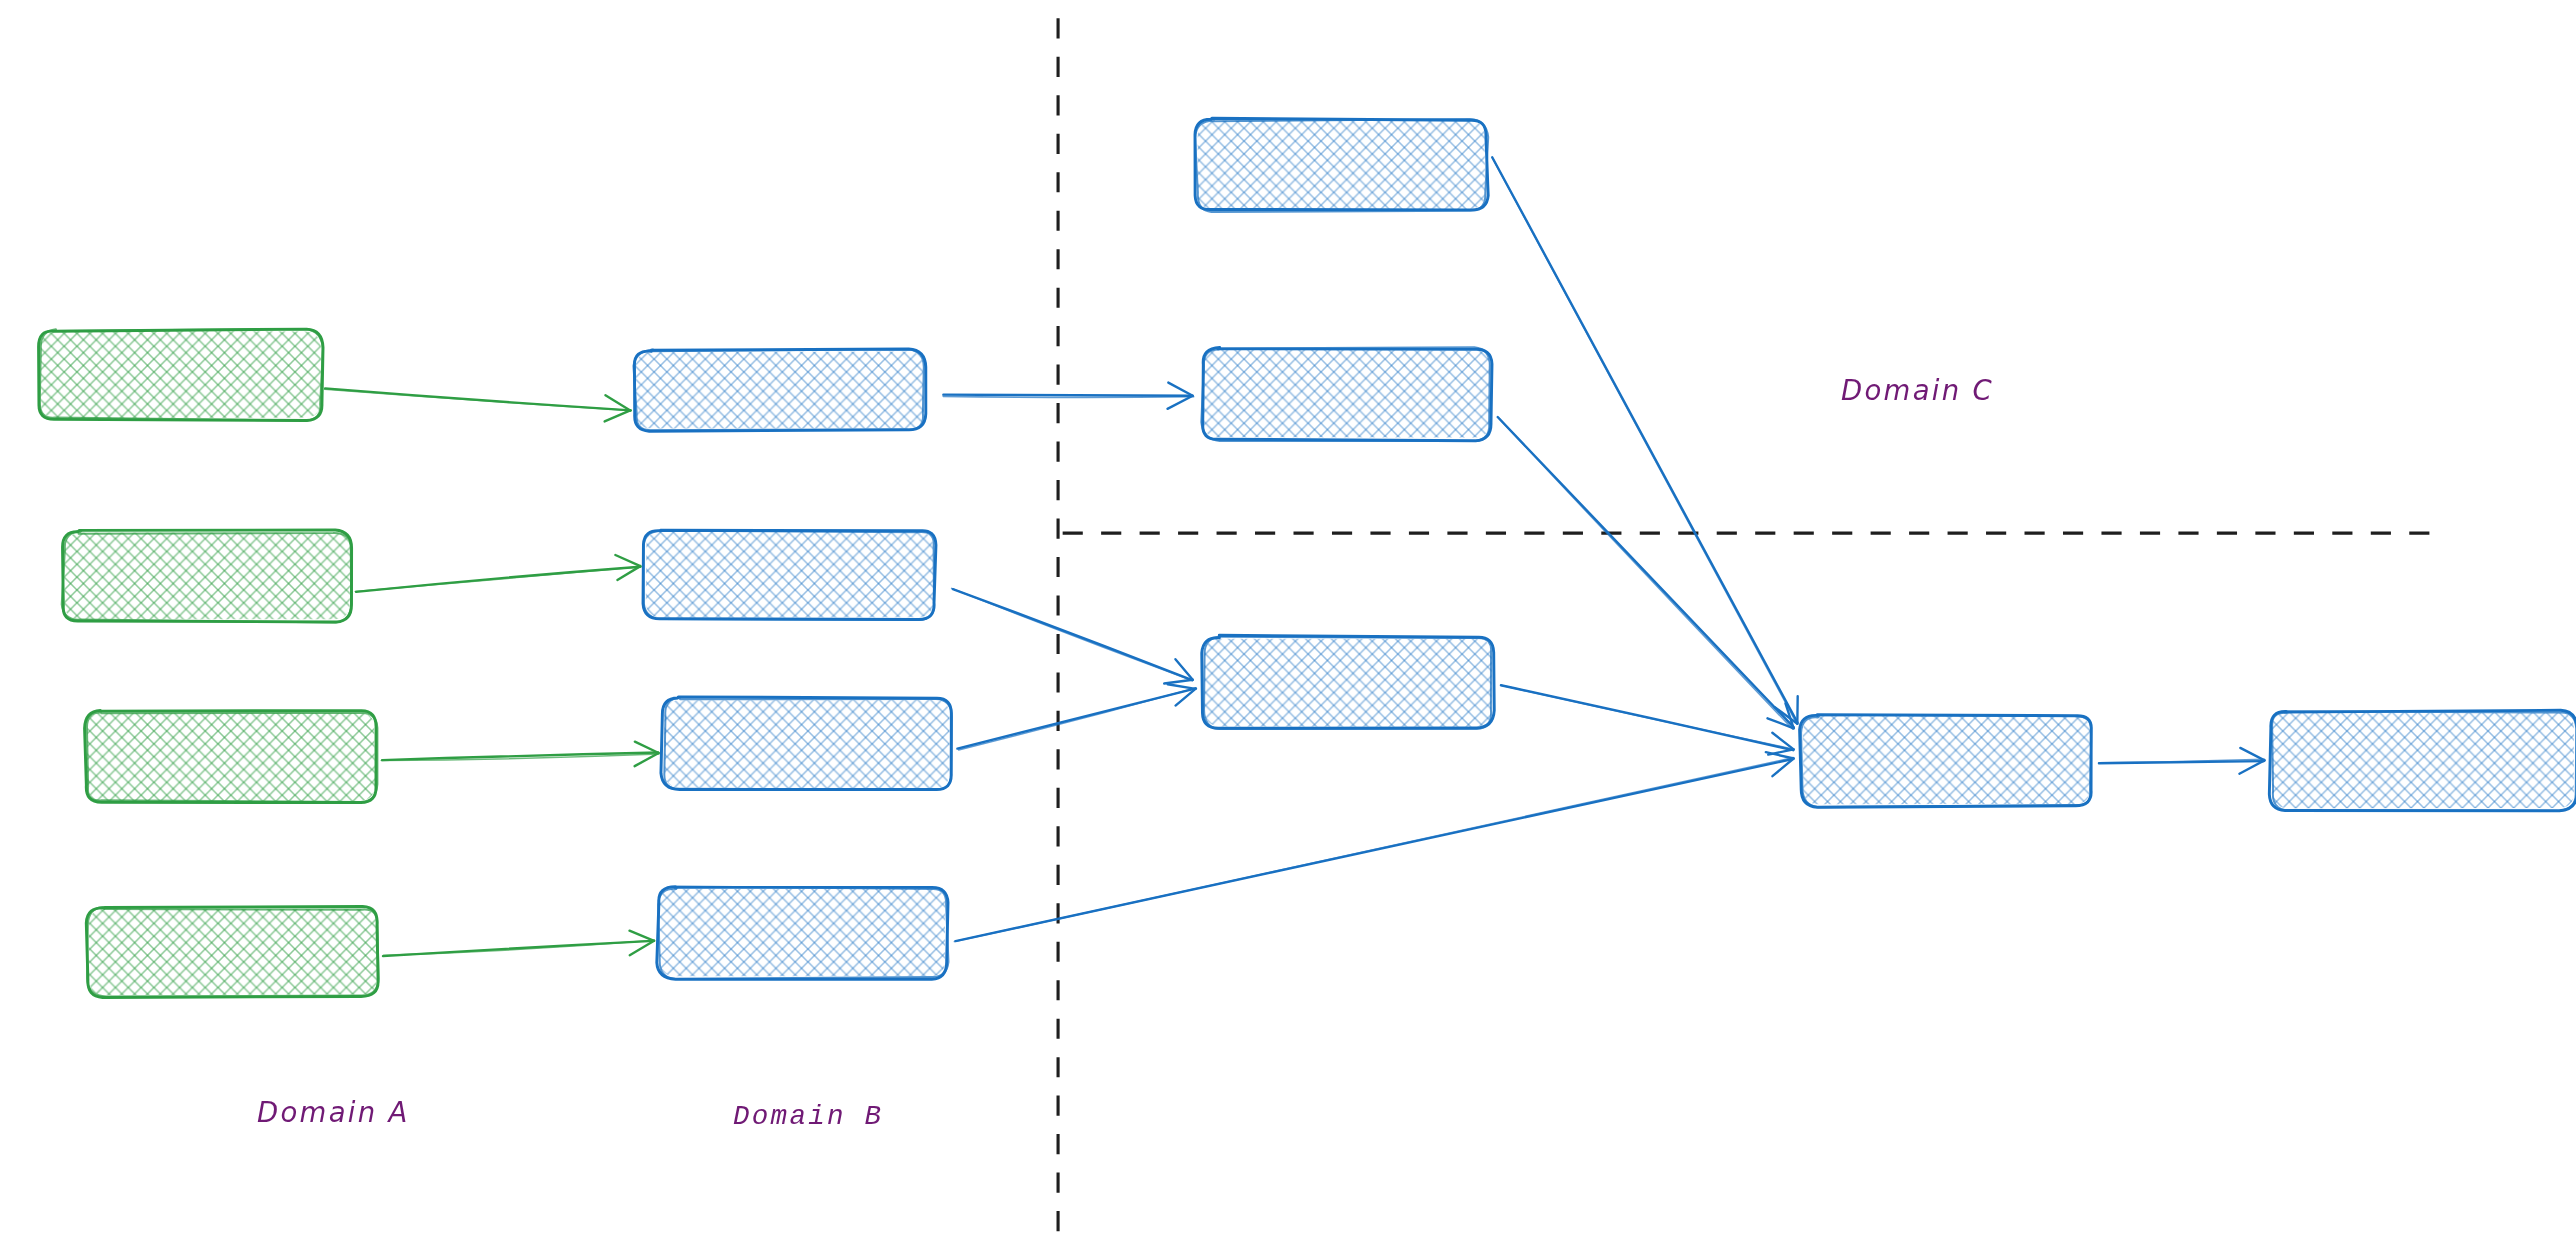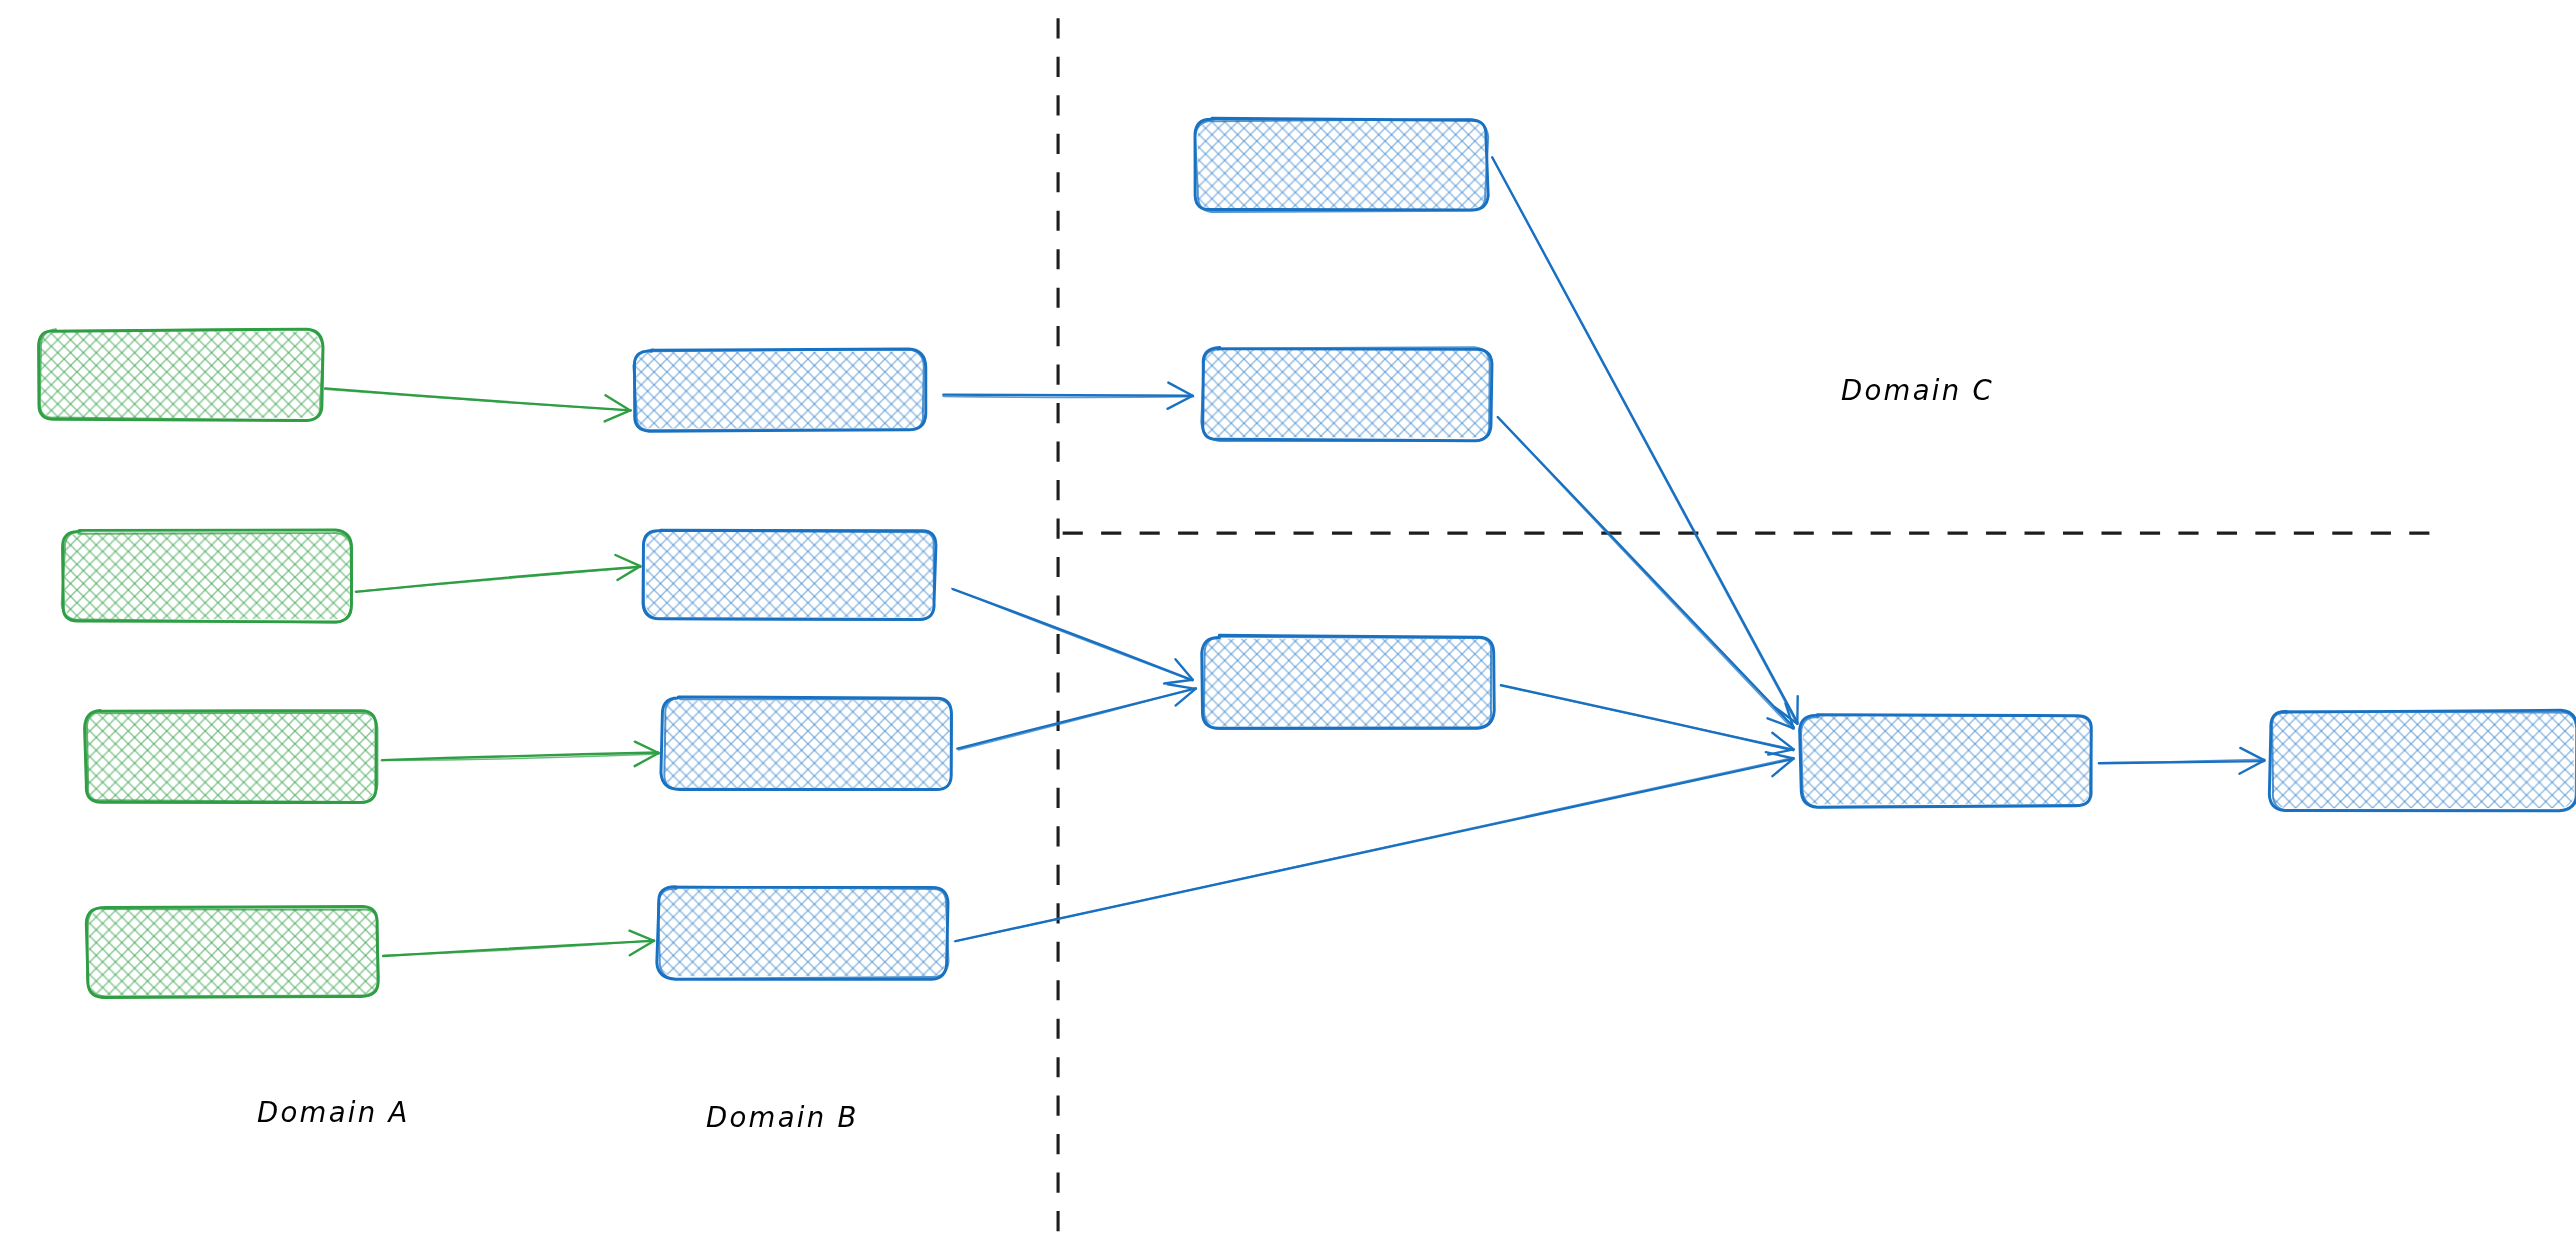--- a/index.html
+++ b/index.html
@@ -6,21 +6,21 @@
   body{width:2576px;height:1255px;overflow:hidden;
        font-family:"DejaVu Sans",sans-serif;}
   #canvas{position:relative;width:2576px;height:1255px;background:#fff;}
   #canvas svg{position:absolute;left:0;top:0;width:2576px;height:1255px;}
   .domain-label{
     position:absolute;
     font-family:"DejaVu Sans",sans-serif;
     font-size:27.5px;
     font-style:italic;
     letter-spacing:2.3px;
-    color:#000000;
+    color:#701a75;
     white-space:nowrap;
     user-select:none;
   }
 </style>
 </head>
 <body>
 
 <div id="canvas">
   <svg id="scene" viewBox="0 0 2812 1370" xmlns="http://www.w3.org/2000/svg">
       <defs>
@@ -175,16 +175,16 @@
           <path d="M 1986.4320409789832 780.511730004061 L 2263.8283025744504 781.6558066738098 Q 2283.4 781.2 2282.95715279661 798.1504562860124 L 2281.7296186926446 862.4982625856522 Q 2283.4 879.6 2267.0882407206523 878.8714373595415 L 1985.1603789338658 881.0903620737095 Q 1967.4 879.6 1967.6118445407656 859.8653475763581 L 1966.0958114985824 799.8715364707967 Q 1967.4 781.2 1984.6220977789826 783.2571205158985 Z" fill="none" stroke="#1971c2" stroke-width="2.2" opacity="0.75" stroke-linecap="round" stroke-linejoin="round"></path>
         </g>
         <g>
           <path d="M 2497.75688629167 778.0060813906631 L 2792.5960815435255 777.9291450502952 Q 2810 778 2809.745176696938 796.1125480655173 L 2809.7275115968323 864.0503334048439 Q 2810 882 2792.443769836912 882.1670127872223 L 2498.0157287600523 882.1863166812743 Q 2480 882 2480.5800094609986 863.4499443054432 L 2479.8318268181906 796.2510941032558 Q 2480 778 2498.0350599768735 777.4429066181383 Z" fill="url(#hatch-blue)" stroke="none"></path>
           <path d="M 2494.413143634802 777.372274197532 L 2795.3693668379306 775.3279956821948 Q 2812 776 2813.31932106154 794.5589435587445 L 2813.0598270428645 867.4975330367207 Q 2812 884 2793.920767594092 885.0009906780911 L 2494.4398380279727 884.7781056295978 Q 2478 884 2477.2595340732764 867.0155994427463 L 2478.9400058758165 794.2479633339904 Q 2478 776 2495.9098575599073 776.760234452393 Z" fill="none" stroke="#1971c2" stroke-width="3.2" stroke-linecap="round" stroke-linejoin="round"></path>
           <path d="M 2496.818508291998 776.5472384936862 L 2795.4384984512994 777.7396422875764 Q 2811.4 777.2 2812.379457236817 795.8191890252843 L 2811.6893094551233 867.3721824187656 Q 2811.4 883.6 2793.3876595984157 885.1980121153398 L 2498.020479346635 884.7700912014442 Q 2479.4 883.6 2481.3022950668365 863.4342936992805 L 2480.345875427102 793.261062955978 Q 2479.4 777.2 2496.0922400359495 778.0110312237456 Z" fill="none" stroke="#1971c2" stroke-width="2.2" opacity="0.75" stroke-linecap="round" stroke-linejoin="round"></path>
         </g>
       </g>
     </svg>
 <div class="domain-label" style="left: 257px; top: 1096px; font-style: italic;">Domain A</div>
-    <div class="domain-label" style="left: 706px; top: 1101px;">Domain B</div>
+    <div class="domain-label" style="left: 733px; top: 1101px; font-family: Liberation Mono, monospace;">Domain B</div>
     <div class="domain-label" style="left: 1841px; top: 374px;">Domain C</div>
   </div>
 
 
 </body></html>

